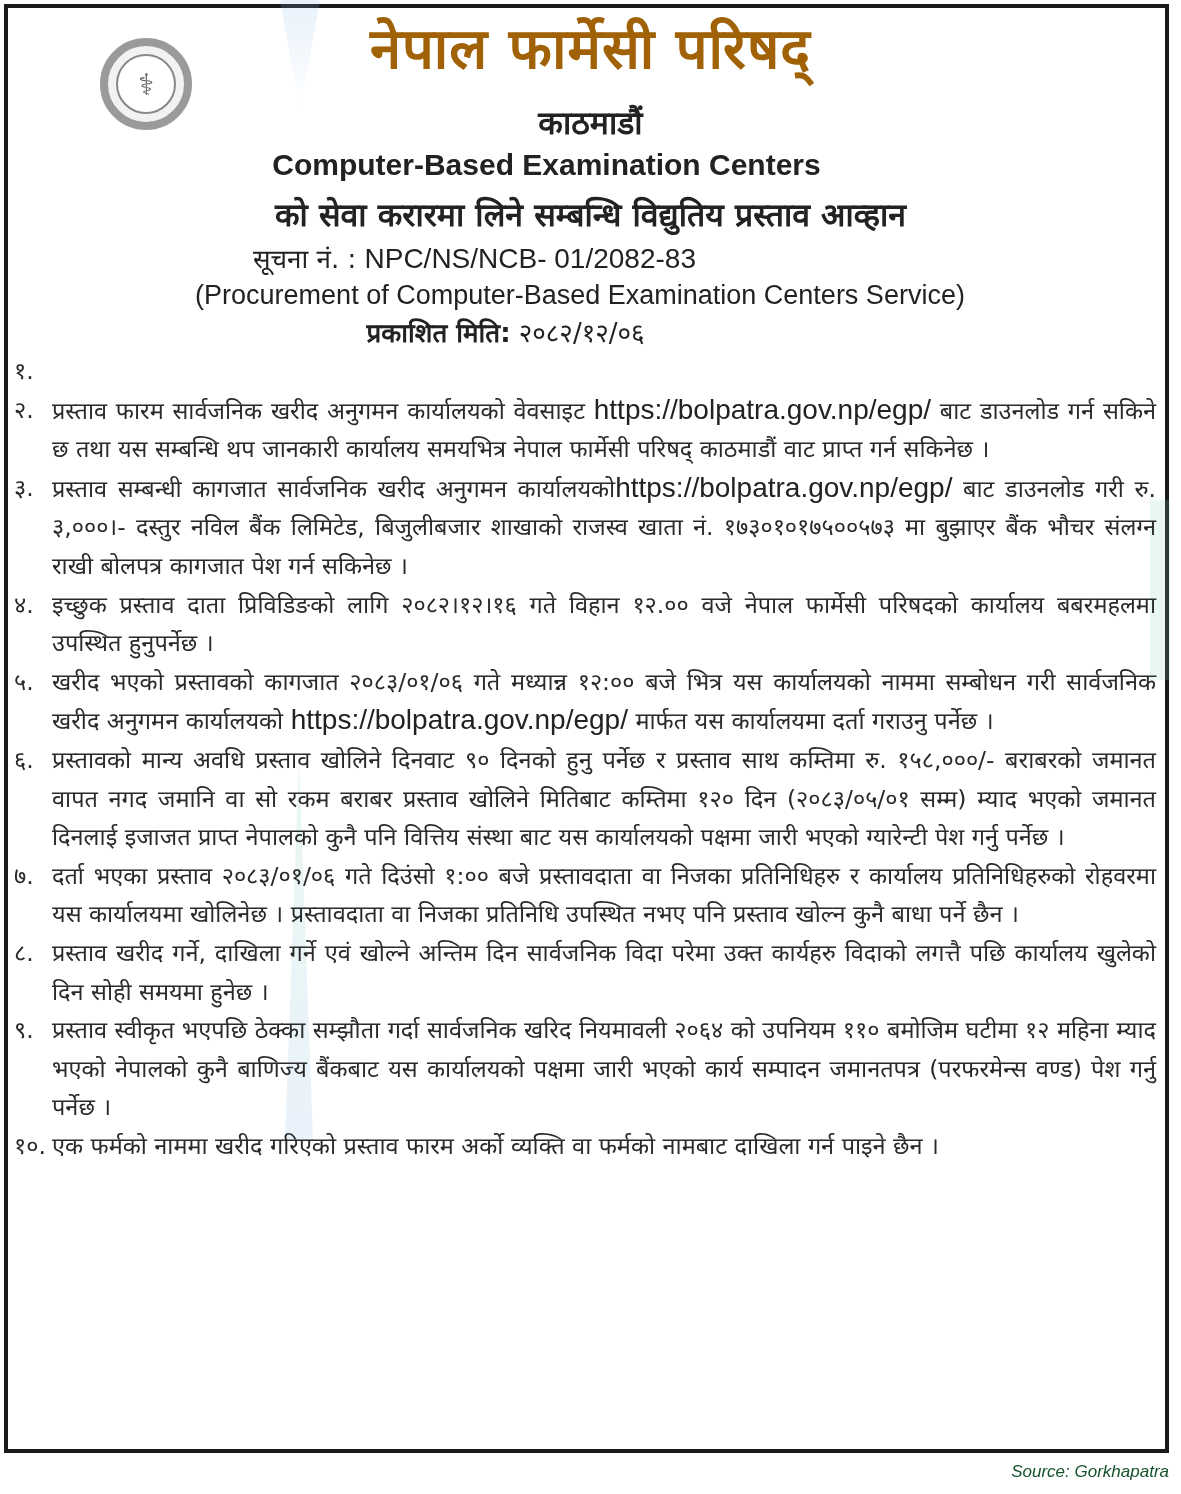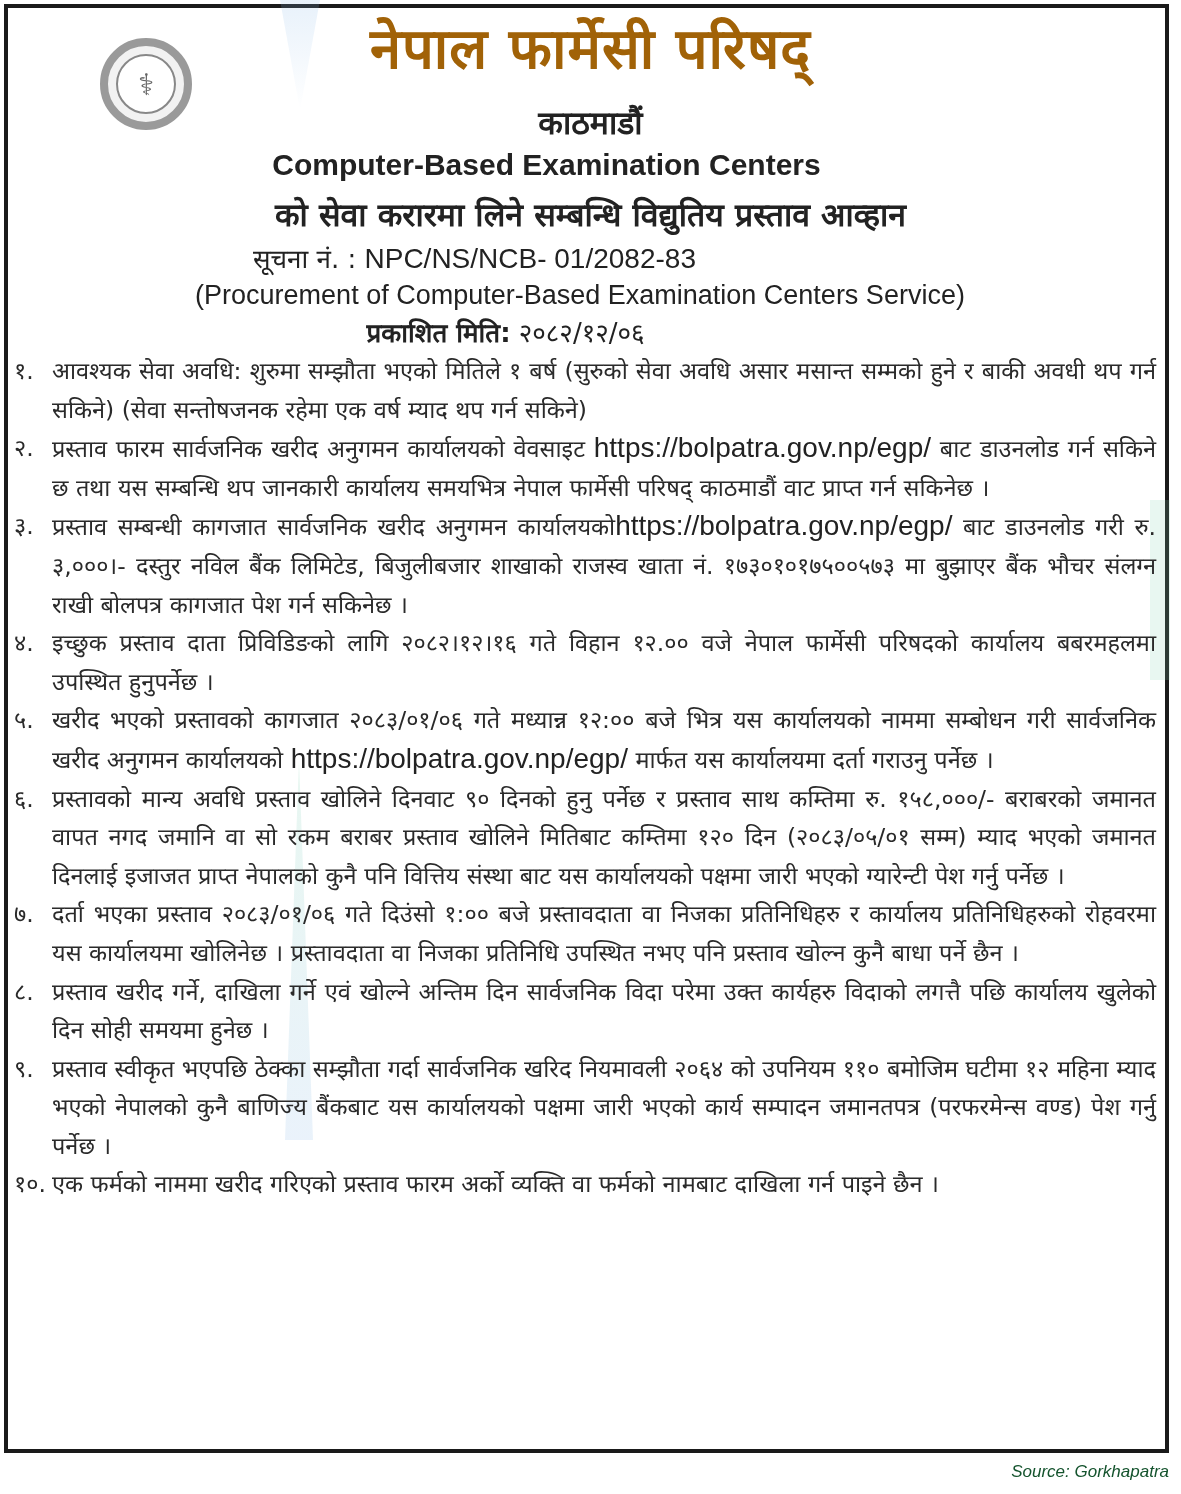--- a/index.html
+++ b/index.html
@@ -65,21 +65,20 @@
   <div class="pubdate">
     <b>प्रकाशित मिति:</b>
     <span>२०८२/१२/०६</span>
   </div>
 </div>
 
 <div class="items">
   <div class="item">
     <span class="num">१.</span>
     <div class="txt">
-      <div>आवश्यक सेवा अवधि: शुरुमा सम्झौता भएको मितिले १ बर्ष (सुरुको सेवा अवधि असार मसान्त सम्मको हुने र बाकी अवधी थप गर्न सकिने) (सेवा सन्तोषजनक रहेमा एक वर्ष म्याद थप  गर्न सकिने)</div>
     </div>
   </div>
   <div class="item">
     <span class="num">२.</span>
     <div class="txt">
       <span>प्रस्ताव फारम सार्वजनिक खरीद अनुगमन कार्यालयको वेवसाइट </span><span class="url">https://bolpatra.gov.np/egp/</span><span> बाट डाउनलोड गर्न सकिने छ तथा यस सम्बन्धि थप जानकारी कार्यालय समयभित्र नेपाल फार्मेसी परिषद् काठमाडौं वाट प्राप्त गर्न सकिनेछ ।</span>
     </div>
   </div>
   <div class="item">
     <span class="num">३.</span>

